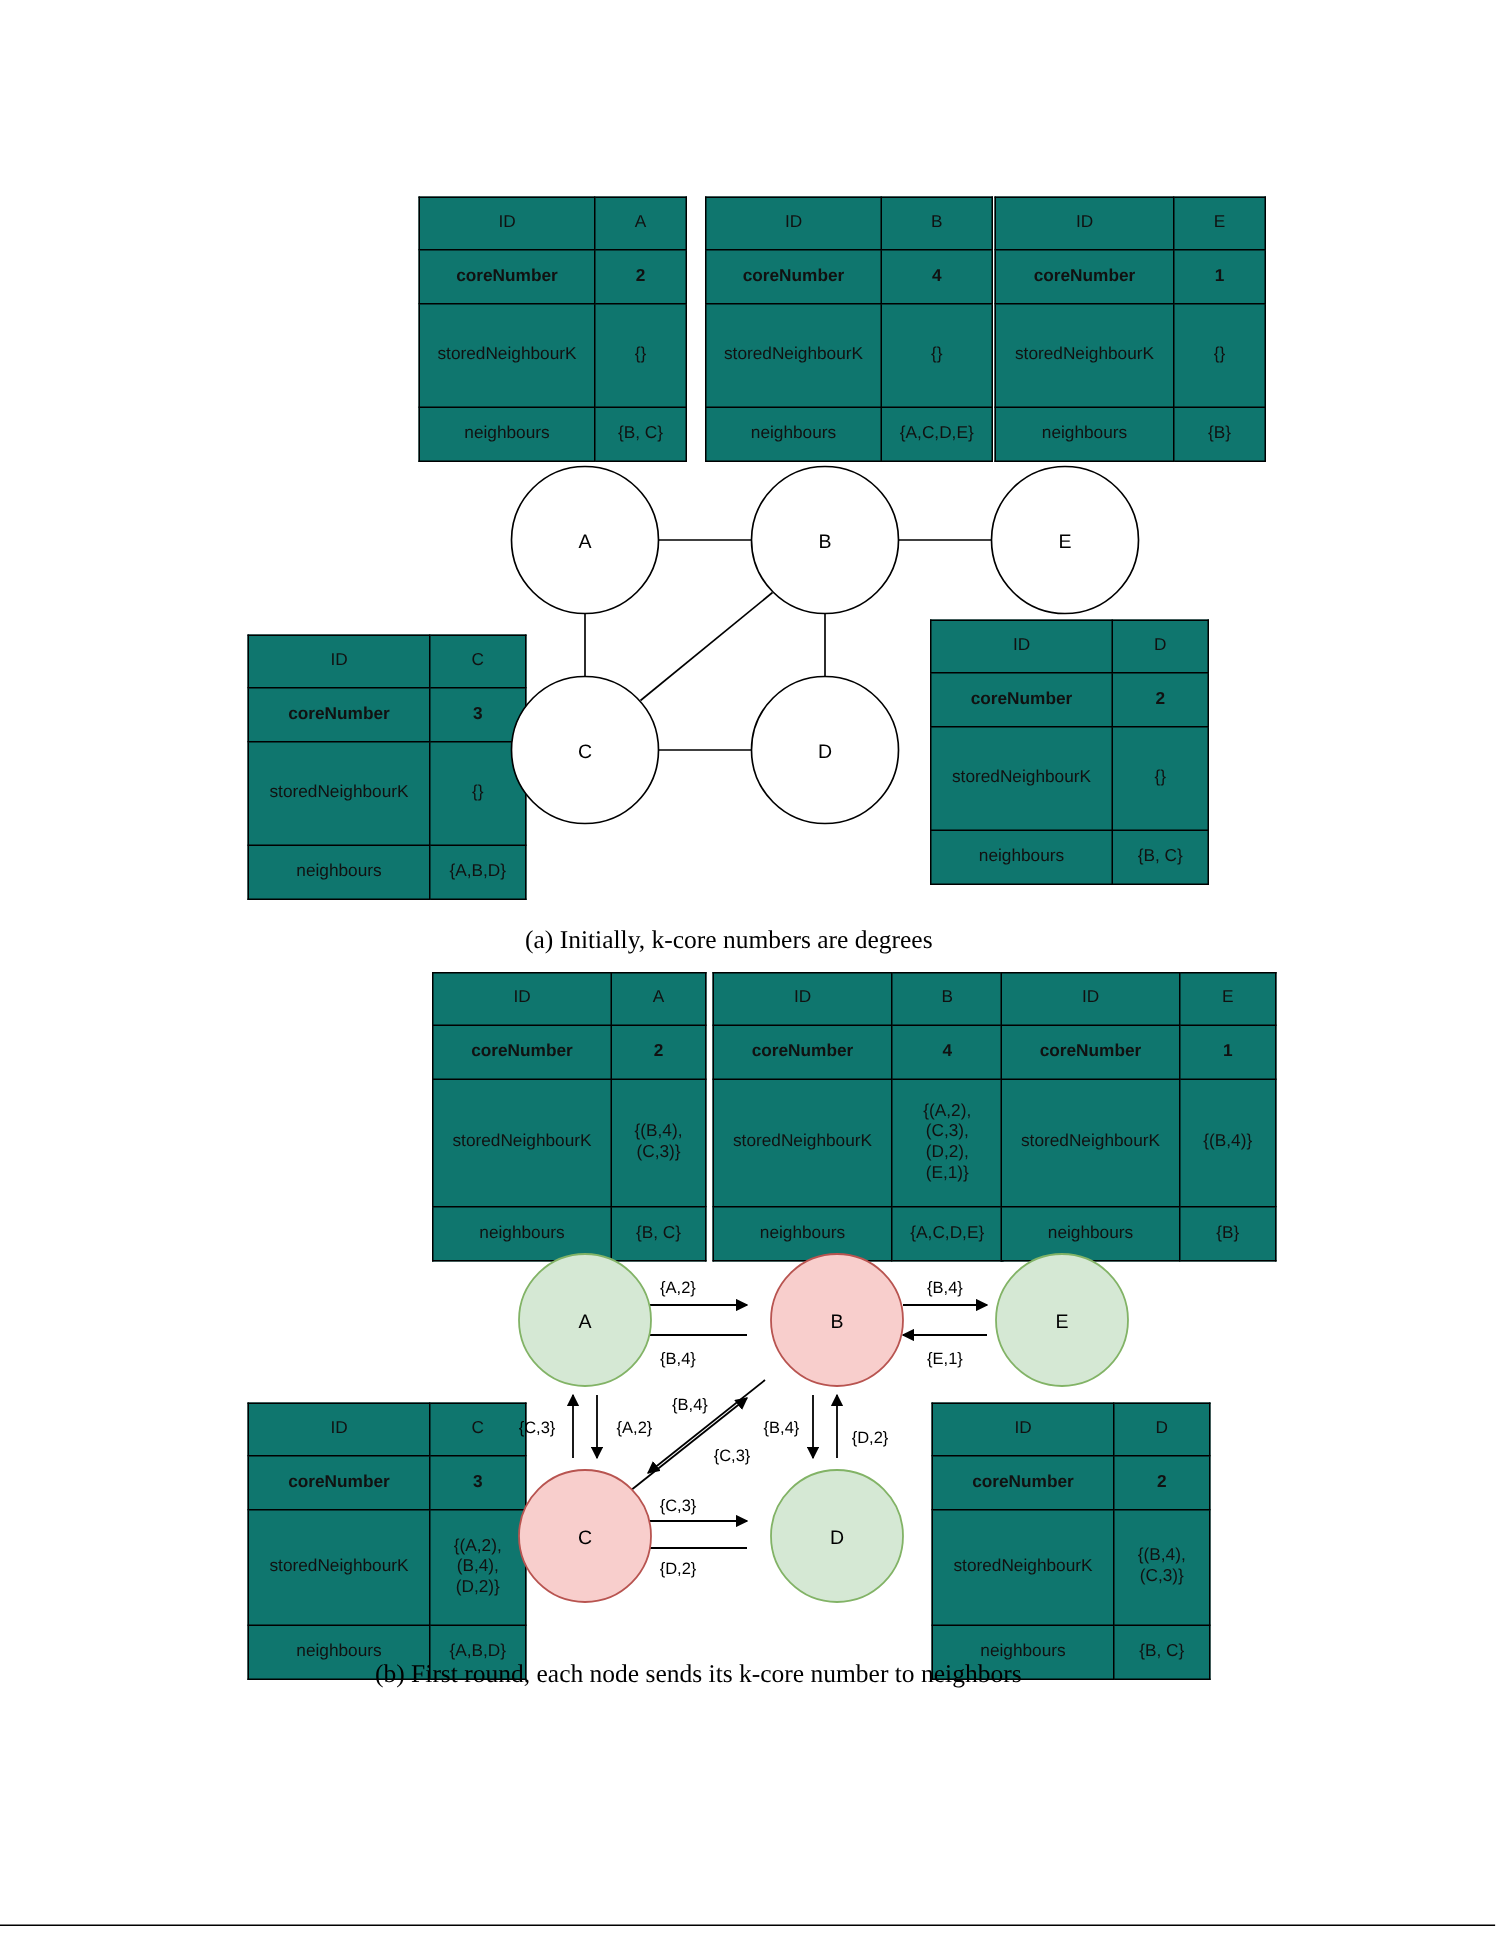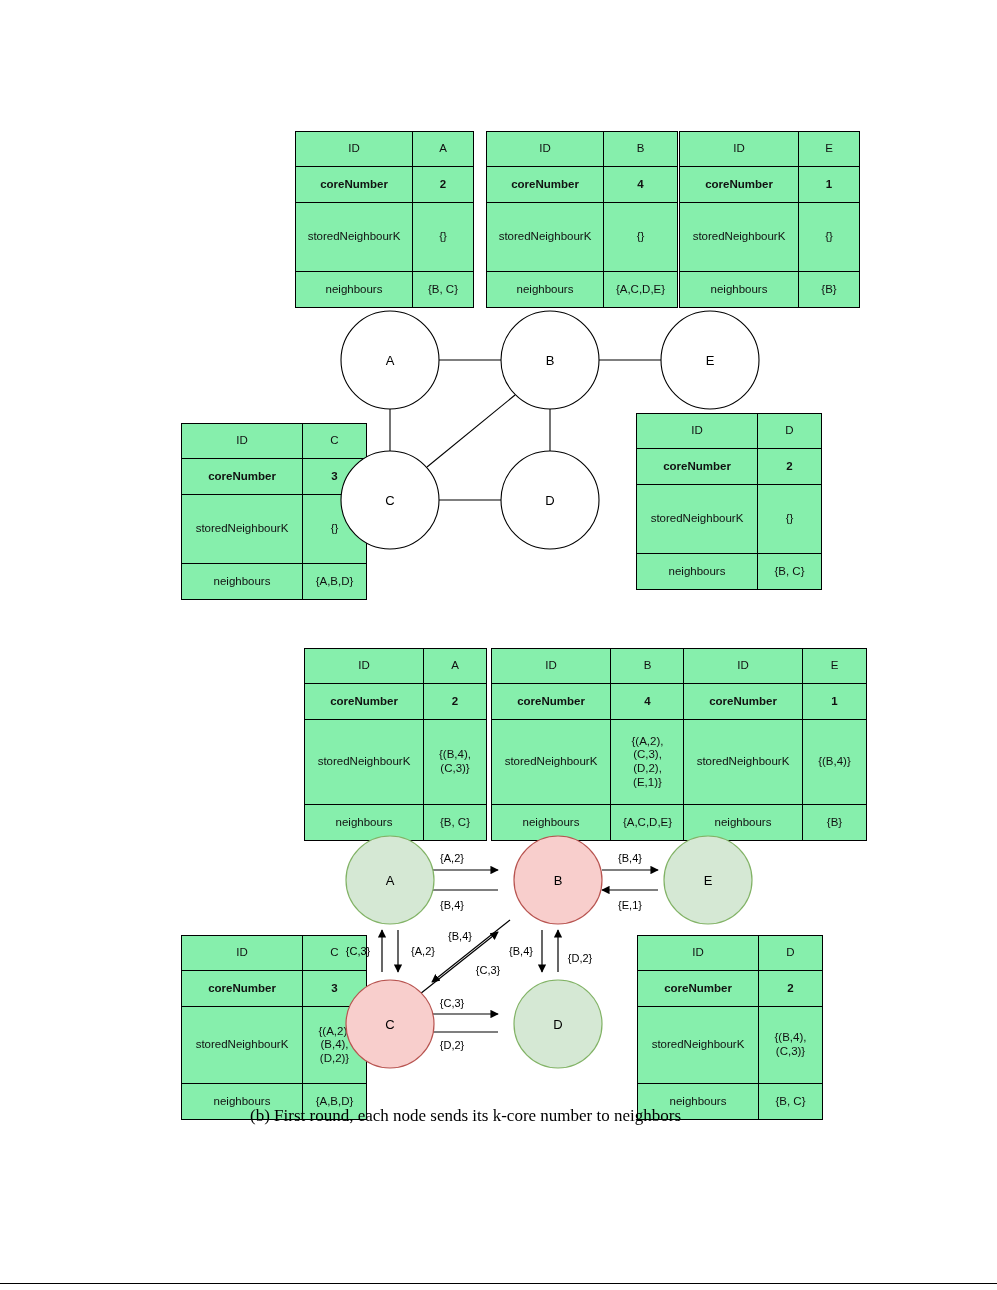--- a/index.html
+++ b/index.html
@@ -1,20 +1,20 @@
 <!DOCTYPE html>
 <html><head>
 <meta charset="utf-8">
 <style>
   html,body{margin:0;padding:0;background:#ffffff;}
   body{width:997px;height:1290px;position:relative;font-family:"Liberation Sans",sans-serif;color:#000;}
   .page{position:relative;width:997px;height:1290px;overflow:hidden;background:#fff;}
 
   
-  .ntable{position:absolute;border-collapse:collapse;background:#86efac;margin-left:16px;}
+  .ntable{position:absolute;border-collapse:collapse;background:#0f766e;}
   .ntable td{border:1px solid #000;text-align:center;vertical-align:middle;
              font-size:11.5px;font-family:"Liberation Sans",sans-serif;color:#111;
              padding:0 4px;line-height:1.18;}
   .ntable td.lbl{white-space:nowrap;}
   .ntable td.val{white-space:pre-line;}
   .r-id   td{height:34px;}
   .r-core td{height:35px;font-weight:bold;}
   .r-snk  td{height:68px;}
   .r-nb   td{height:35px;}
   .r-snk-tall td{height:84px;}
@@ -158,20 +158,21 @@
         <circle cx="370" cy="50" r="49" fill="#fff" stroke="#000" stroke-width="1.1"></circle>
         <text x="370" y="55" text-anchor="middle" font-size="13" font-family="Liberation Sans, sans-serif">E</text>
         <circle cx="50" cy="190" r="49" fill="#fff" stroke="#000" stroke-width="1.1"></circle>
         <text x="50" y="195" text-anchor="middle" font-size="13" font-family="Liberation Sans, sans-serif">C</text>
         <circle cx="210" cy="190" r="49" fill="#fff" stroke="#000" stroke-width="1.1"></circle>
         <text x="210" y="195" text-anchor="middle" font-size="13" font-family="Liberation Sans, sans-serif">D</text>
       </g>
     </svg>
   </div>
 
+  <div class="caption" style="left:350px;top:617px;">(a)  Initially, k-core numbers are degrees</div>
 
   <table class="ntable" style="left:288px;top:648px;">
     <tbody>
         <tr class="r-id">
           <td class="lbl" style="width:110px">ID</td>
         <td class="val" style="width:54px">A</td>
         </tr>
     <tr class="r-core">
           <td class="lbl">coreNumber</td>
         <td class="val">2</td>

